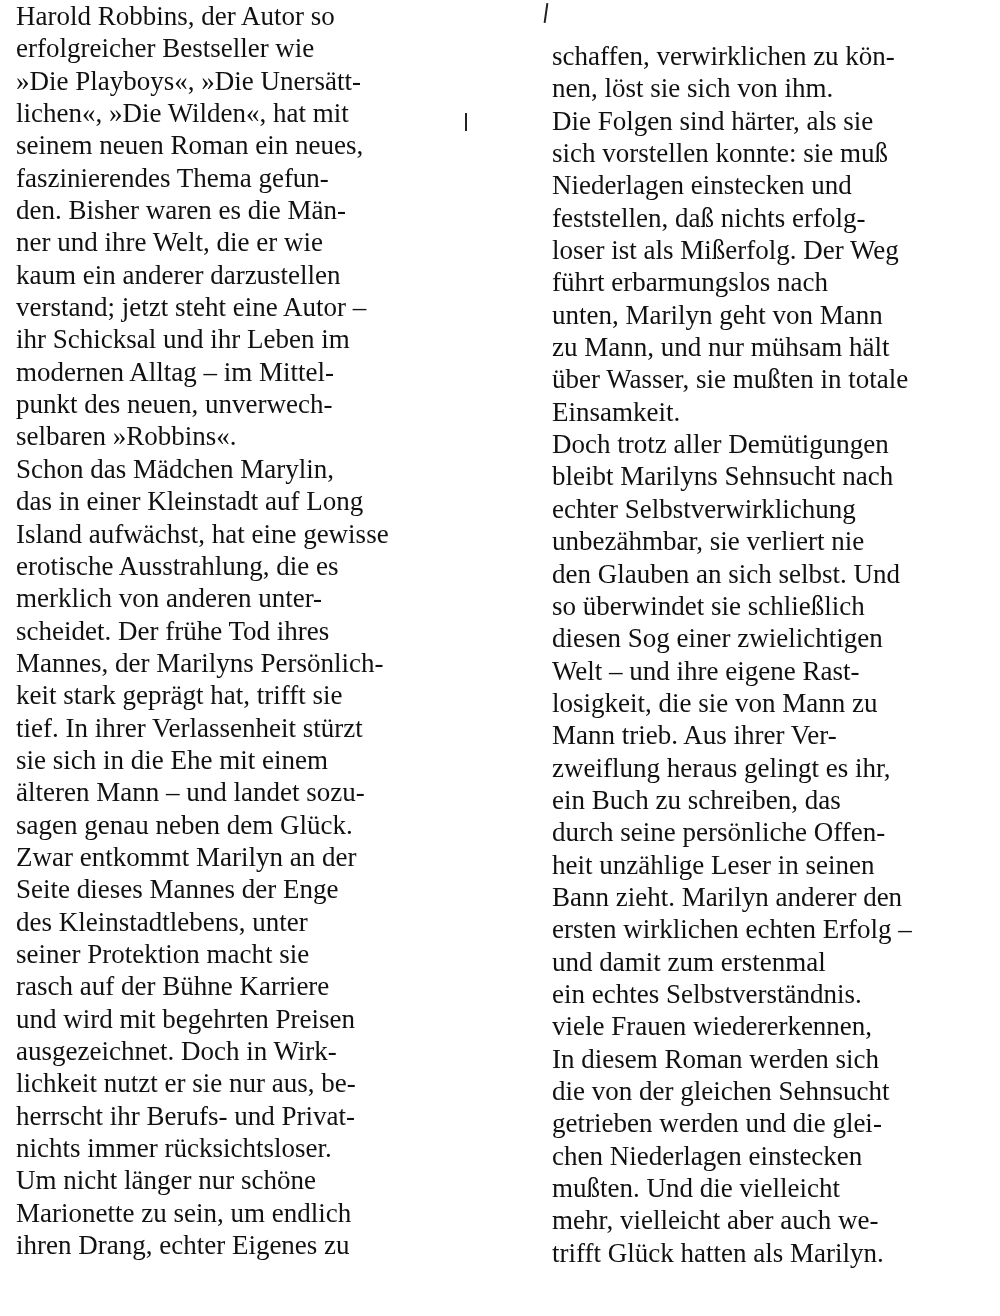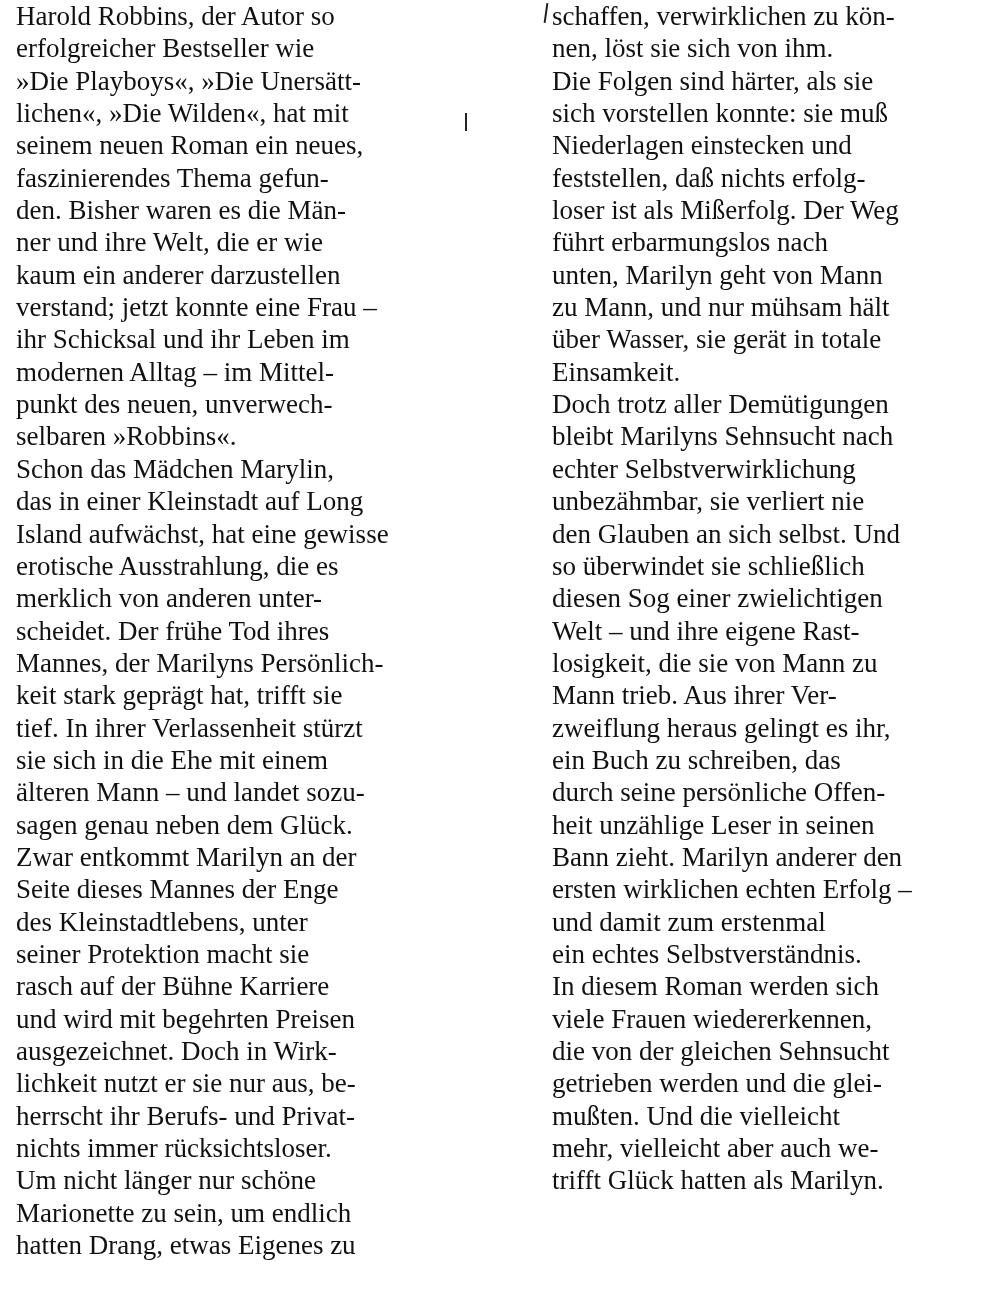--- a/index.html
+++ b/index.html
@@ -20,42 +20,42 @@
       top: 0;
       font-size: 27px;
       line-height: 32.35px;
       white-space: nowrap;
     }
     .column .line {
       display: block;
       height: 32.35px;
     }
     #col-left { left: 16px; width: 440px; }
-    #col-right { left: 552px; width: 440px; }
+    #col-right { left: 552px; width: 440px; margin-top: 40px; }
     .scan-mark {
       position: absolute;
       background: #222;
     }
     #mark-top { left: 545px; top: 3px; width: 2px; height: 20px; transform: rotate(8deg); }
     #mark-mid { left: 465px; top: 113px; width: 2px; height: 18px; }
   </style>
 </head>
 <body>
 
 <div id="col-left" class="column">
     <span class="line">Harold Robbins, der Autor so</span>
     <span class="line">erfolgreicher Bestseller wie</span>
     <span class="line">»Die Playboys«, »Die Unersätt-</span>
     <span class="line">lichen«, »Die Wilden«, hat mit</span>
     <span class="line">seinem neuen Roman ein neues,</span>
     <span class="line">faszinierendes Thema gefun-</span>
     <span class="line">den. Bisher waren es die Män-</span>
     <span class="line">ner und ihre Welt, die er wie</span>
     <span class="line">kaum ein anderer darzustellen</span>
-    <span class="line">verstand; jetzt konnte eine Frau –</span>
+    <span class="line">verstand; jetzt steht eine Autor –</span>
     <span class="line">ihr Schicksal und ihr Leben im</span>
     <span class="line">modernen Alltag – im Mittel-</span>
     <span class="line">punkt des neuen, unverwech-</span>
     <span class="line">selbaren »Robbins«.</span>
     <span class="line">Schon das Mädchen Marylin,</span>
     <span class="line">das in einer Kleinstadt auf Long</span>
     <span class="line">Island aufwächst, hat eine gewisse</span>
     <span class="line">erotische Ausstrahlung, die es</span>
     <span class="line">merklich von anderen unter-</span>
     <span class="line">scheidet. Der frühe Tod ihres</span>
@@ -70,56 +70,57 @@
     <span class="line">des Kleinstadtlebens, unter</span>
     <span class="line">seiner Protektion macht sie</span>
     <span class="line">rasch auf der Bühne Karriere</span>
     <span class="line">und wird mit begehrten Preisen</span>
     <span class="line">ausgezeichnet. Doch in Wirk-</span>
     <span class="line">lichkeit nutzt er sie nur aus, be-</span>
     <span class="line">herrscht ihr Berufs- und Privat-</span>
     <span class="line">nichts immer rücksichtsloser.</span>
     <span class="line">Um nicht länger nur schöne</span>
     <span class="line">Marionette zu sein, um endlich</span>
-    <span class="line">hatten Drang, etwas Eigenes zu</span>
+    <span class="line">ihren Drang, echter Eigenes zu</span>
   </div>
 <div id="col-right" class="column">
     <span class="line">schaffen, verwirklichen zu kön-</span>
     <span class="line">nen, löst sie sich von ihm.</span>
     <span class="line">Die Folgen sind härter, als sie</span>
     <span class="line">sich vorstellen konnte: sie muß</span>
     <span class="line">Niederlagen einstecken und</span>
     <span class="line">feststellen, daß nichts erfolg-</span>
     <span class="line">loser ist als Mißerfolg. Der Weg</span>
     <span class="line">führt erbarmungslos nach</span>
     <span class="line">unten, Marilyn geht von Mann</span>
     <span class="line">zu Mann, und nur mühsam hält</span>
-    <span class="line">über Wasser, sie gerät in totale</span>
+    <span class="line">über Wasser, sie mußten in totale</span>
     <span class="line">Einsamkeit.</span>
     <span class="line">Doch trotz aller Demütigungen</span>
     <span class="line">bleibt Marilyns Sehnsucht nach</span>
     <span class="line">echter Selbstverwirklichung</span>
     <span class="line">unbezähmbar, sie verliert nie</span>
     <span class="line">den Glauben an sich selbst. Und</span>
     <span class="line">so überwindet sie schließlich</span>
     <span class="line">diesen Sog einer zwielichtigen</span>
     <span class="line">Welt – und ihre eigene Rast-</span>
     <span class="line">losigkeit, die sie von Mann zu</span>
     <span class="line">Mann trieb. Aus ihrer Ver-</span>
     <span class="line">zweiflung heraus gelingt es ihr,</span>
     <span class="line">ein Buch zu schreiben, das</span>
     <span class="line">durch seine persönliche Offen-</span>
     <span class="line">heit unzählige Leser in seinen</span>
     <span class="line">Bann zieht. Marilyn anderer den</span>
     <span class="line">ersten wirklichen echten Erfolg –</span>
     <span class="line">und damit zum erstenmal</span>
     <span class="line">ein echtes Selbstverständnis.</span>
+    <span class="line">viele Frauen wiedererkennen,</span>
     <span class="line">In diesem Roman werden sich</span>
-    <span class="line">viele Frauen wiedererkennen,</span>
     <span class="line">die von der gleichen Sehnsucht</span>
     <span class="line">getrieben werden und die glei-</span>
+    <span class="line">chen Niederlagen einstecken</span>
     <span class="line">mußten. Und die vielleicht</span>
     <span class="line">mehr, vielleicht aber auch we-</span>
     <span class="line">trifft Glück hatten als Marilyn.</span>
   </div>
 
 <div id="mark-top" class="scan-mark"></div>
 <div id="mark-mid" class="scan-mark"></div>
 
 </body></html>

